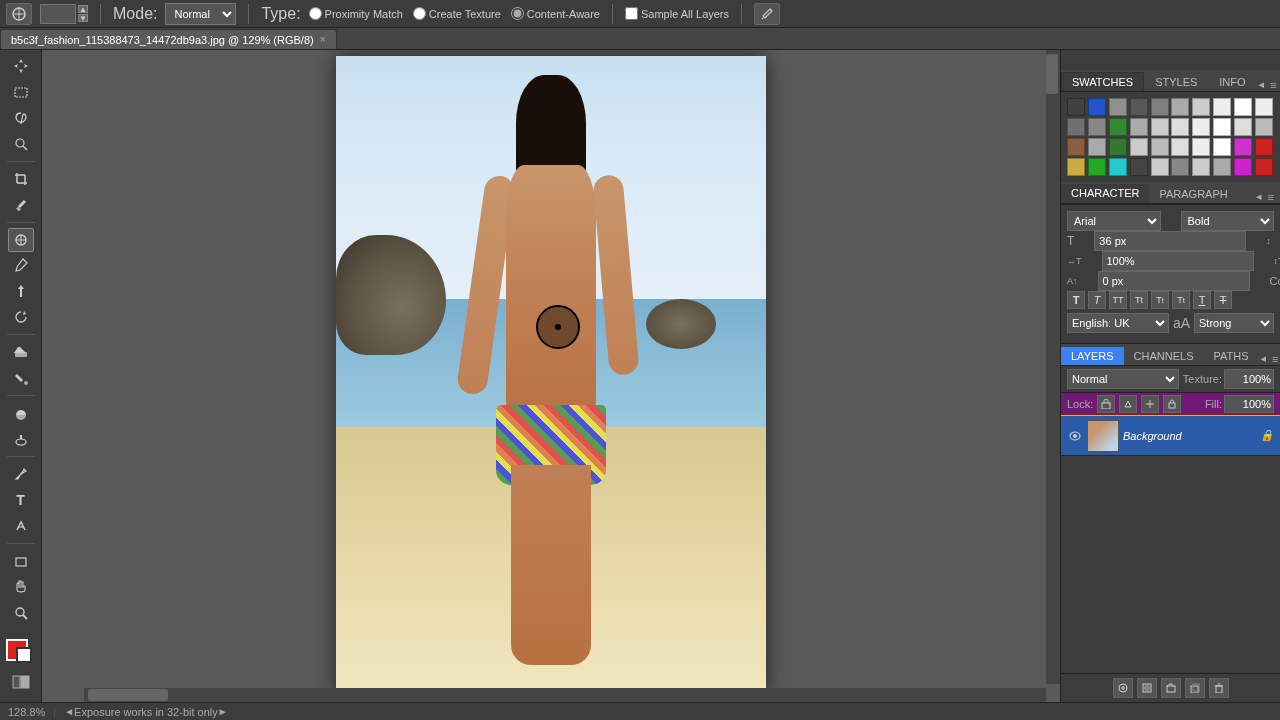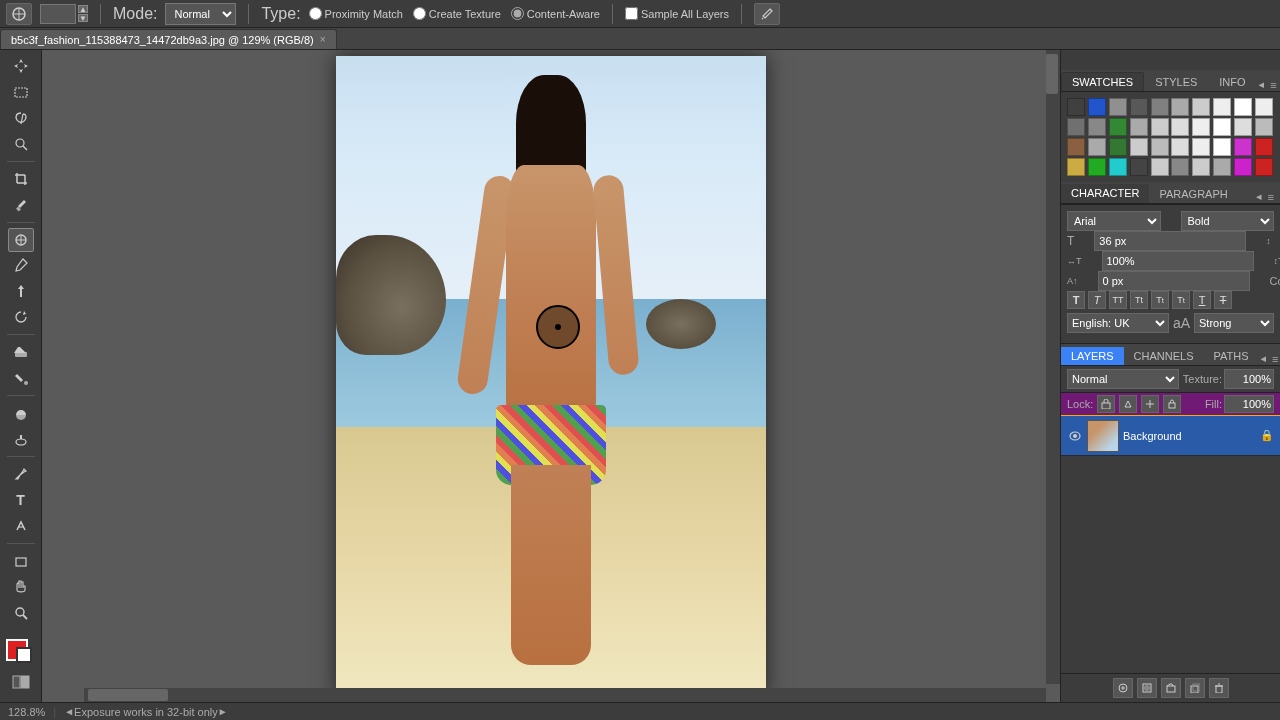--- a/index.html
+++ b/index.html
@@ -372,20 +372,21 @@
       display: flex; align-items: center; justify-content: center;
       cursor: pointer; font-size: 11px; color: #ddd;
     }
     .fill-row { margin-left: auto; display: flex; align-items: center; gap: 2px; font-size: 11px; color: #aaa; }
     .fill-row input { width: 50px; height: 18px; background: #555; border: 1px solid #666; color: #fff; font-size: 11px; text-align: right; padding-right: 2px; }
 
     .layer-item {
       display: flex; align-items: center; padding: 3px 6px; gap: 4px;
       cursor: pointer; background: #3c3c3c; height: 40px;
       border-bottom: 1px solid #2a2a2a;
+      font-style: italic;
     }
     .layer-item.selected { background: #2a5ba8; }
     .layer-eye { width: 16px; height: 16px; display: flex; align-items: center; justify-content: center; cursor: pointer; color: #ccc; font-size: 12px; }
     .layer-thumb {
       width: 32px; height: 32px; background: #888; border: 1px solid #555; flex-shrink: 0;
       overflow: hidden; position: relative;
     }
     .layer-thumb-inner {
       width: 100%; height: 100%;
       background: linear-gradient(135deg, #c8956a 30%, #b8d4e8 80%);

